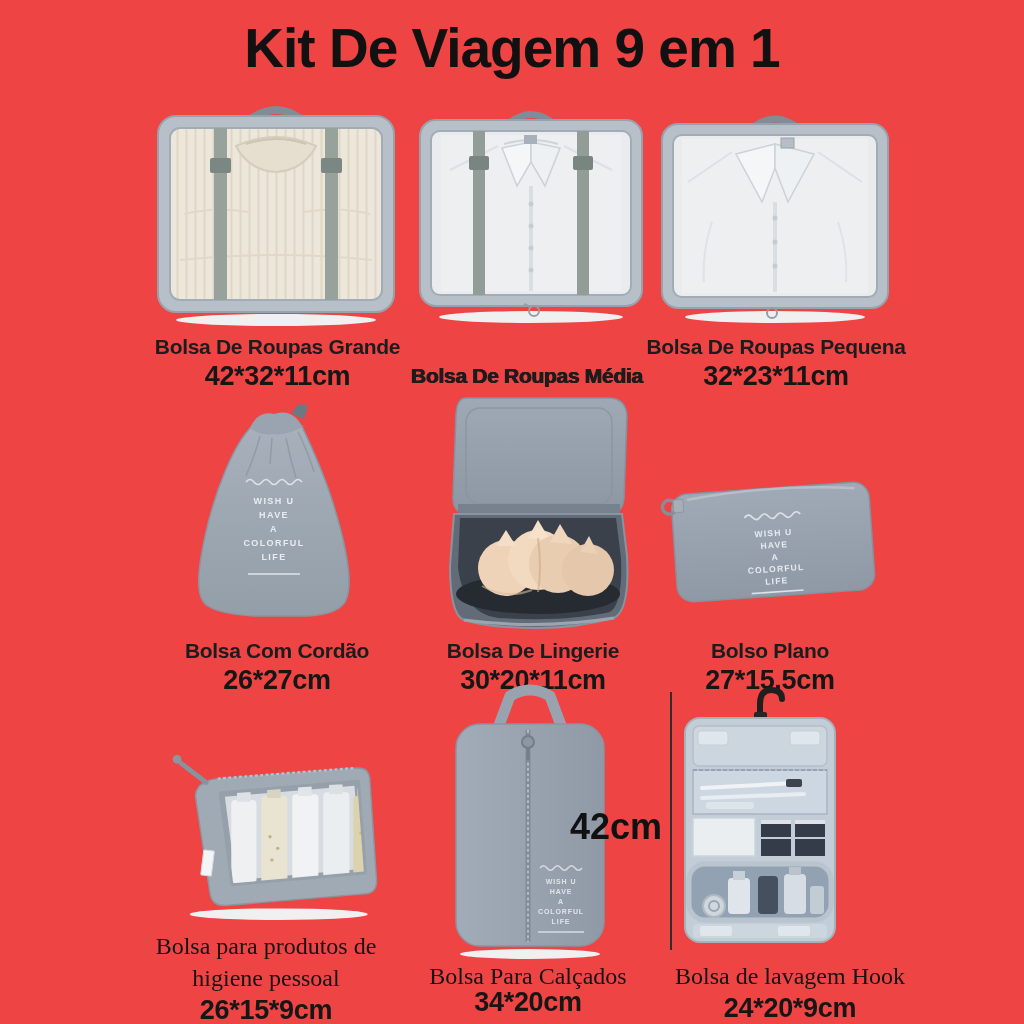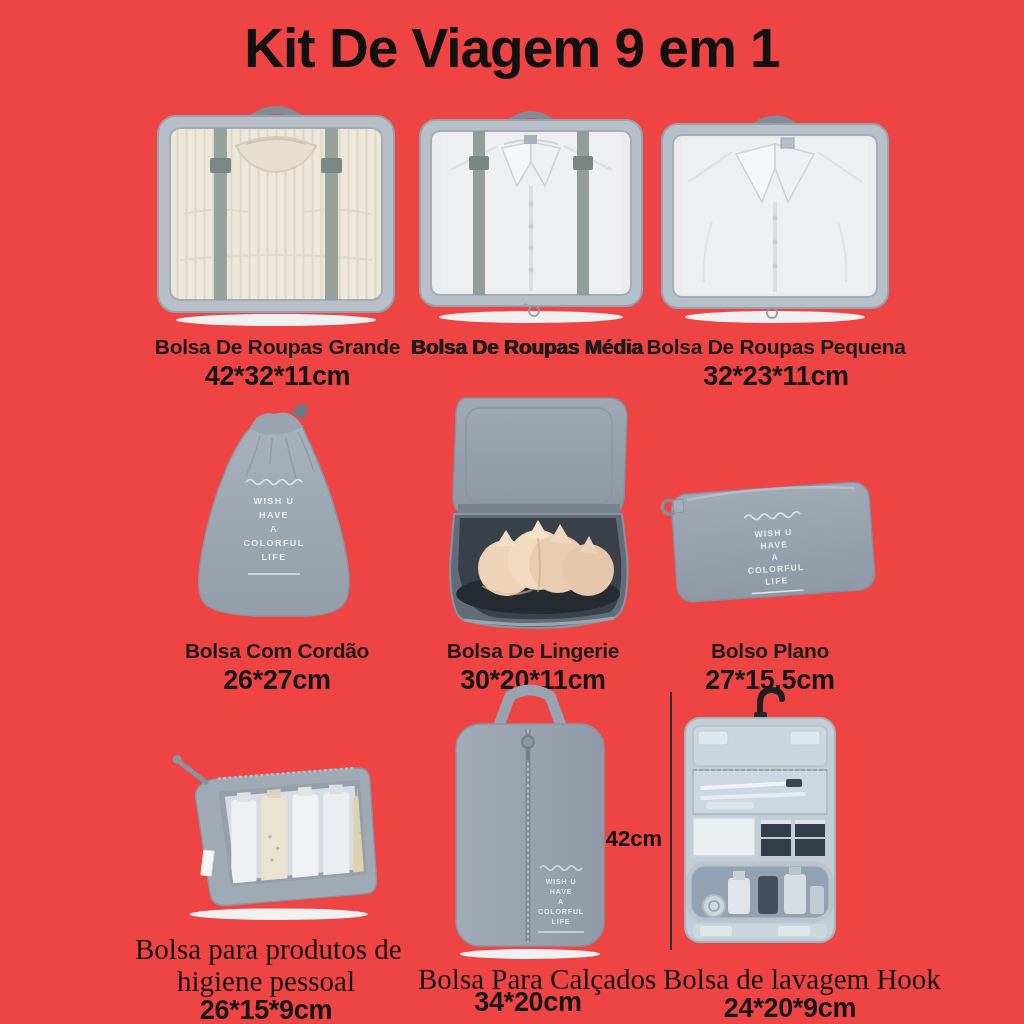--- a/index.html
+++ b/index.html
@@ -4,26 +4,26 @@
 <style>
   html,body{margin:0;padding:0;background:#ffffff;}
   .canvas{position:relative;width:1024px;height:1024px;background:#ef4444;overflow:hidden;
           font-family:"Liberation Sans",sans-serif;color:#1b1b1b;}
   .title{position:absolute;left:0;top:16px;width:1024px;text-align:center;margin:0;
          font-size:55px;font-weight:700;letter-spacing:-1px;color:#111;}
   .prod{position:absolute;margin:0;padding:0;}
   .prod svg{display:block;width:100%;height:100%;}
   .lbl{position:absolute;text-align:center;line-height:1.05;white-space:nowrap;}
   .name{font-size:21px;font-weight:700;letter-spacing:-0.3px;color:#1c1c1c;}
-  .name.xbold{text-shadow:0.5px 0 currentColor,-0.5px 0 currentColor;}
+  .name.xbold{text-shadow:0.5px 0 currentColor,-0.5px 0 currentColor;margin-top:29px;}
   .dims{font-size:27px;font-weight:700;letter-spacing:-0.3px;color:#161616;}
-  .serifname{font-family:"Liberation Serif",serif;font-size:29px;font-weight:400;color:#141414;}
+  .serifname{font-family:"Liberation Serif",serif;font-size:24px;font-weight:400;color:#141414;}
   .measure-line{position:absolute;left:670px;top:692px;width:2px;height:258px;background:#2e2e2e;}
-  .measure-text{position:absolute;left:556px;top:826px;width:106px;text-align:right;
-                font-size:22px;font-weight:700;color:#111;}
+  .measure-text{position:absolute;left:556px;top:806px;width:106px;text-align:right;
+                font-size:36px;font-weight:700;color:#111;}
   svg text{font-family:"Liberation Sans",sans-serif;}
 </style>
 </head>
 <body>
 
 <div class="canvas">
 
   <h1 class="title">Kit De Viagem 9 em 1</h1>
 
   <figure class="prod" style="left:146px;top:92px;width:260px;height:238px">

